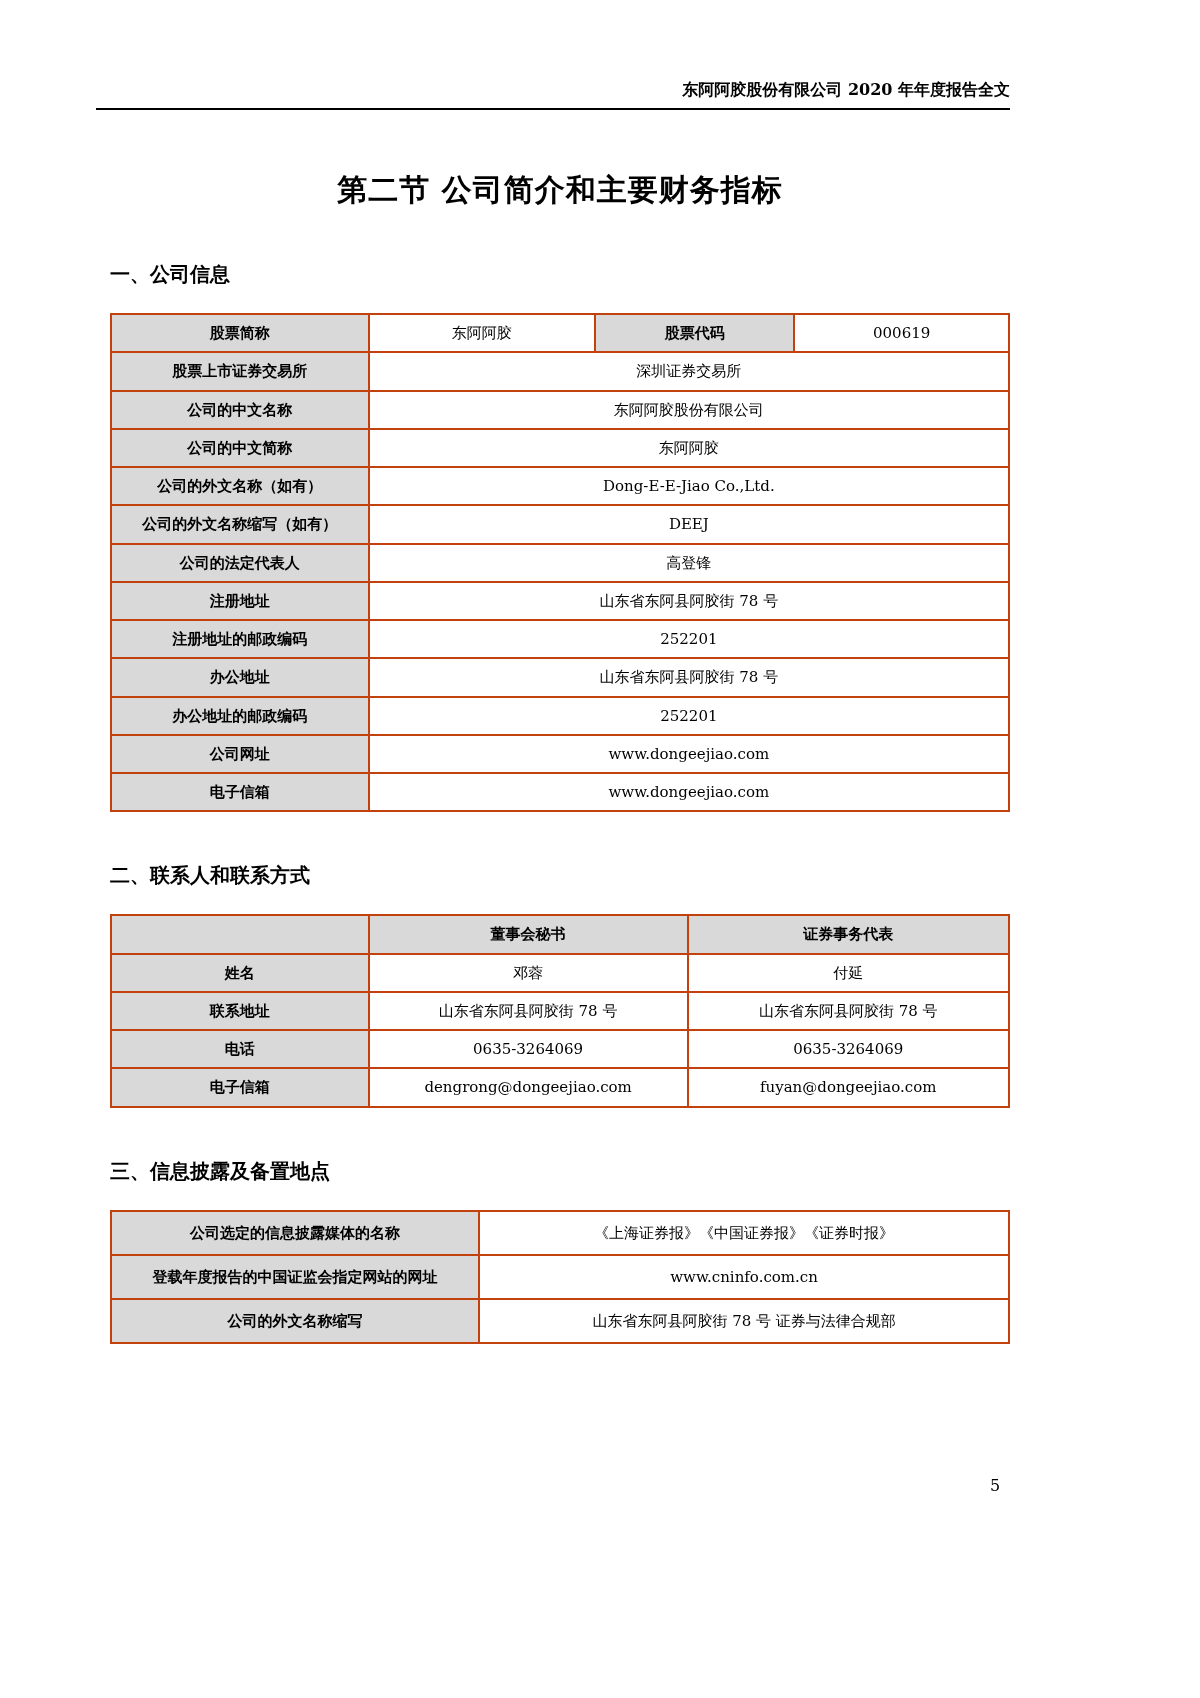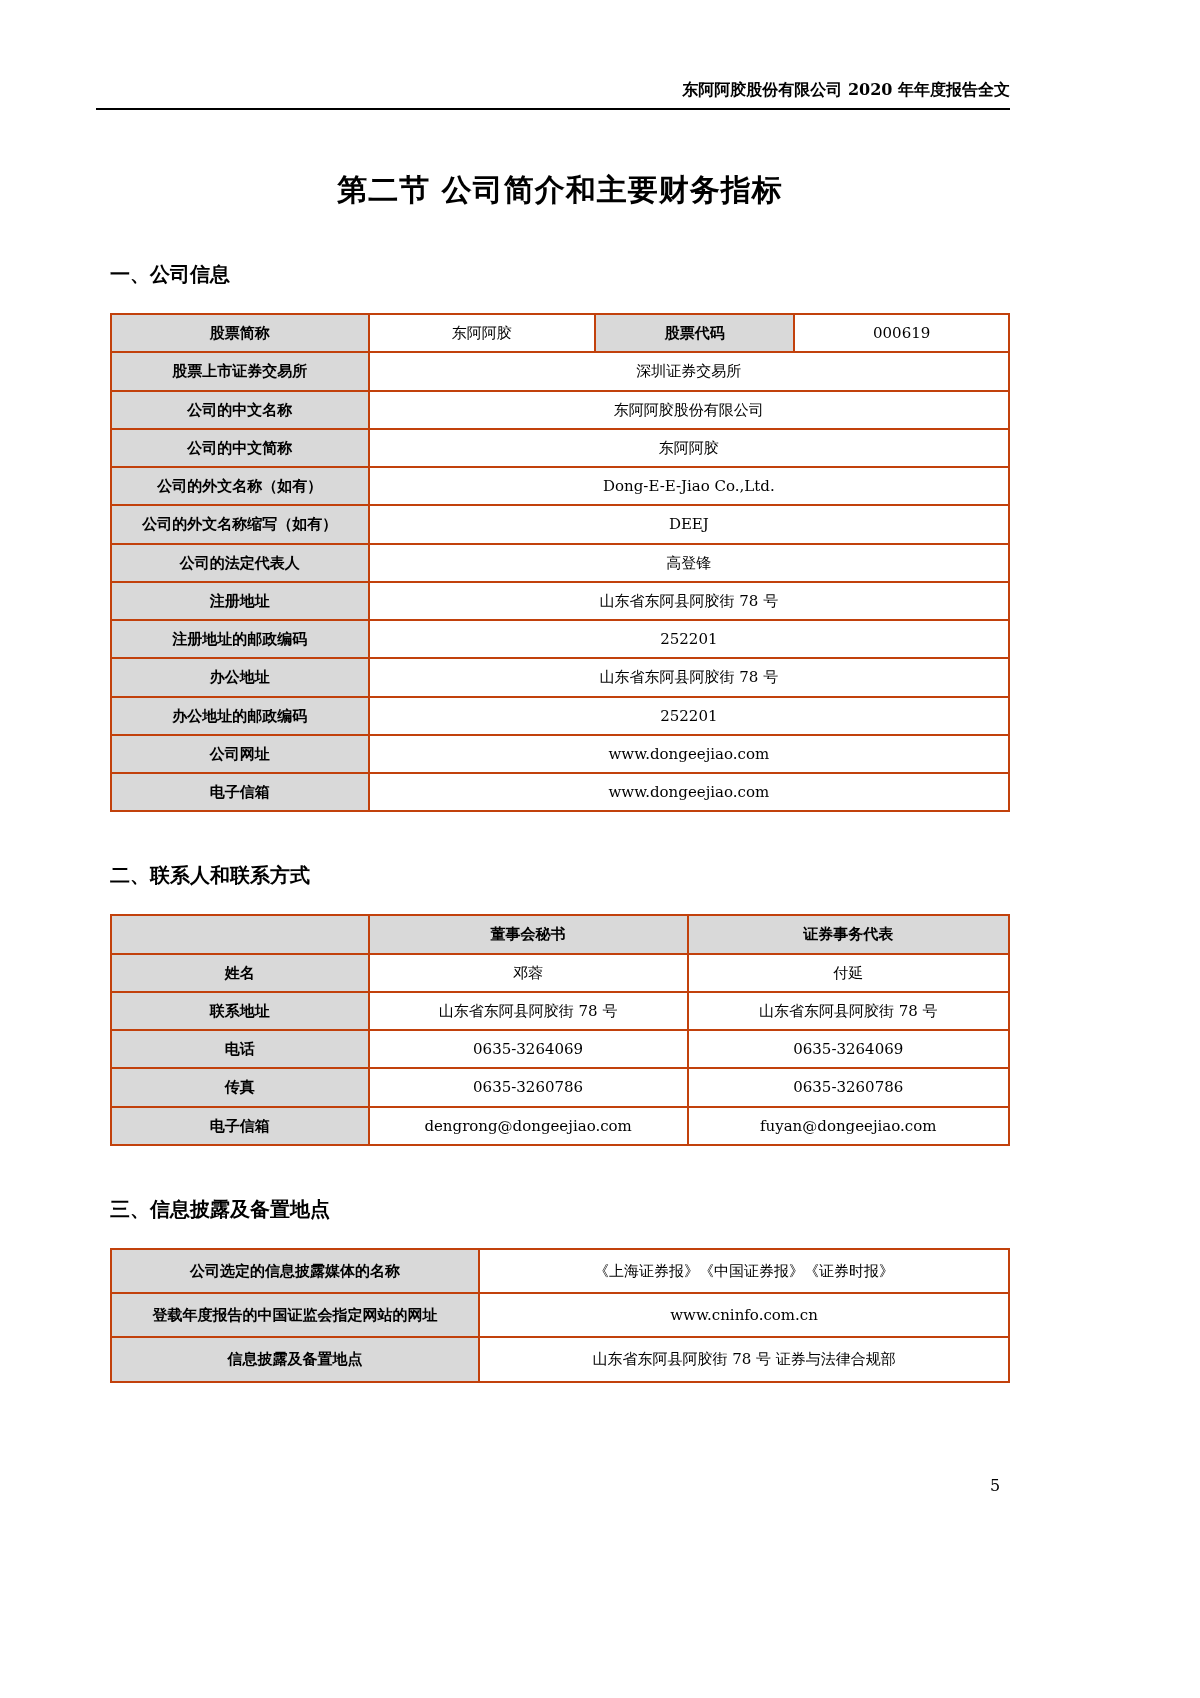--- a/index.html
+++ b/index.html
@@ -173,25 +173,20 @@
         <td class="lbl">联系地址</td>
         <td>山东省东阿县阿胶街 78 号</td>
         <td>山东省东阿县阿胶街 78 号</td>
       </tr>
       <tr>
         <td class="lbl">电话</td>
         <td>0635-3264069</td>
         <td>0635-3264069</td>
       </tr>
       <tr>
-        <td class="lbl">传真</td>
-        <td>0635-3260786</td>
-        <td>0635-3260786</td>
-      </tr>
-      <tr>
         <td class="lbl">电子信箱</td>
         <td>dengrong@dongeejiao.com</td>
         <td>fuyan@dongeejiao.com</td>
       </tr>
     </tbody>
       </table>
 
     <h2 class="section-heading">三、信息披露及备置地点</h2>
 
     <table class="report-table t3">
@@ -202,21 +197,21 @@
       <tbody>
           <tr>
         <td class="lbl">公司选定的信息披露媒体的名称</td>
         <td>《上海证券报》《中国证券报》《证券时报》</td>
       </tr>
       <tr>
         <td class="lbl">登载年度报告的中国证监会指定网站的网址</td>
         <td>www.cninfo.com.cn</td>
       </tr>
       <tr>
-        <td class="lbl">信息披露及备置地点</td>
+        <td class="lbl">公司的外文名称缩写</td>
         <td>山东省东阿县阿胶街 78 号  证券与法律合规部</td>
       </tr>
     </tbody>
       </table>
 
   </div>
 
   <div class="page-number">5</div>
 </div>
 

